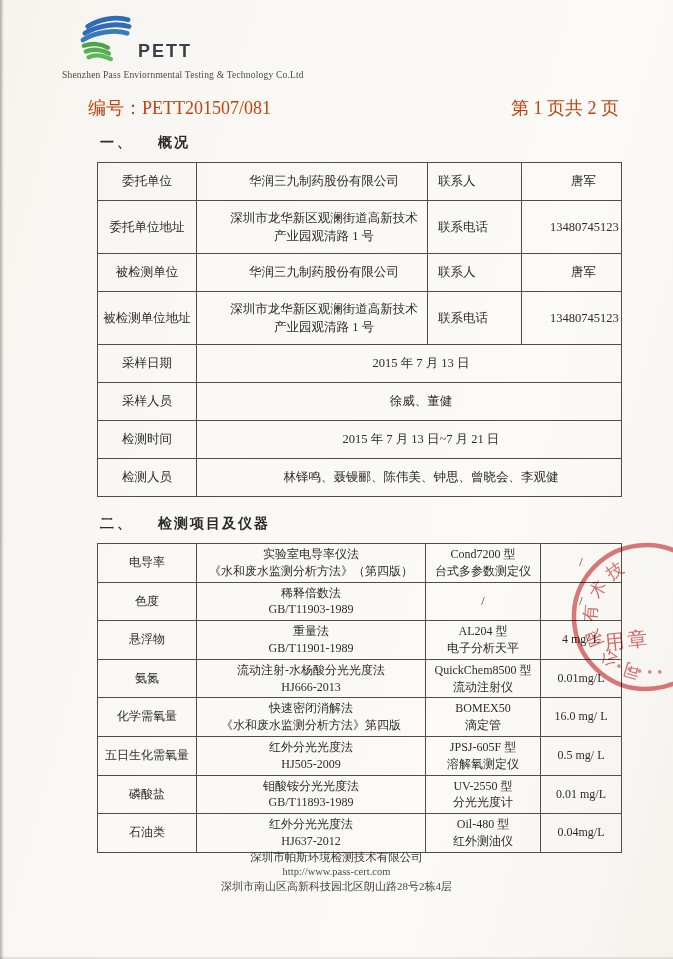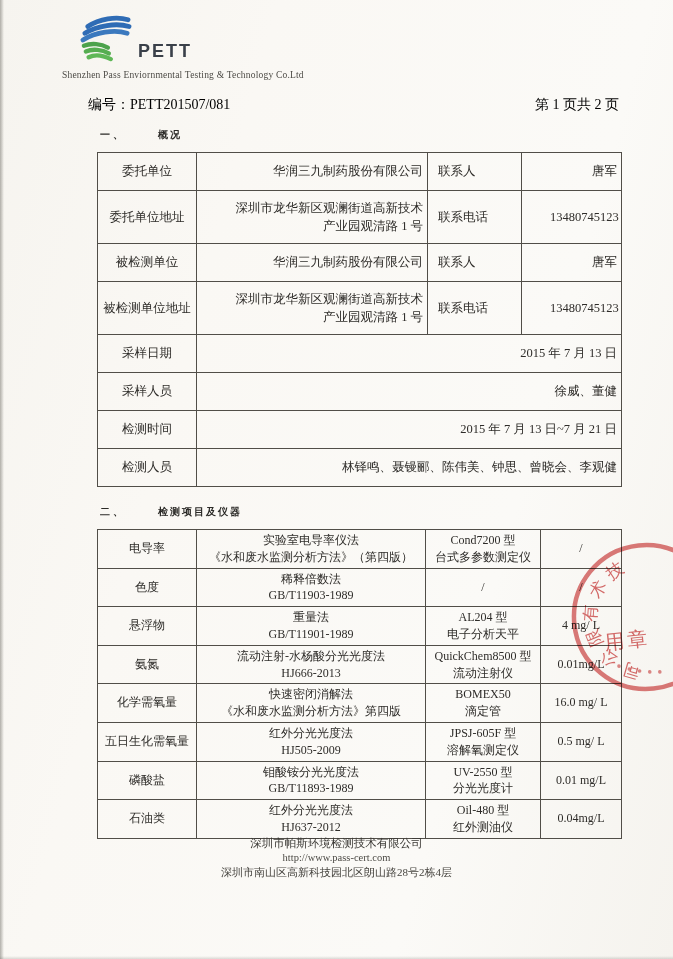--- a/index.html
+++ b/index.html
@@ -17,35 +17,35 @@
 
   
   .logo-row{display:flex;align-items:flex-end;padding:14px 0 0 76px;height:48px;}
   .logo-mark{width:58px;height:48px;}
   .brand{font-family:"Liberation Sans","DejaVu Sans",sans-serif;
     font-size:18px;font-weight:bold;letter-spacing:2px;color:#3a4049;
     margin-left:4px;margin-bottom:0;}
   .company-en{margin:8px 0 0 62px;font-size:9.5px;color:#4c4a45;letter-spacing:.2px;}
 
   .meta-row{display:flex;justify-content:space-between;align-items:baseline;
-    padding:16px 54px 0 88px;font-size:14px;color:#000000;}
-
-  .section-title{padding-left:100px;font-size:10px;font-weight:bold;color:#2b2a27;}
+    padding:16px 54px 0 88px;font-size:18px;color:#c2410c;}
+
+  .section-title{padding-left:100px;font-size:14px;font-weight:bold;color:#2b2a27;}
   .section-title .num{display:inline-block;width:58px;letter-spacing:3px;}
   .section-title .txt{letter-spacing:2px;}
   #sec1{margin-top:14px;}
   #sec2{margin-top:18px;}
 
   
   table{border-collapse:collapse;margin-left:97px;width:524px;table-layout:fixed;}
   td,th{border:1px solid #514e48;font-weight:normal;font-size:12.5px;
     color:#2e2c29;vertical-align:middle;padding:2px 4px;line-height:1.45;}
   #t1 col.c1{width:99px;} #t1 col.c2{width:231px;} #t1 col.c3{width:94px;} #t1 col.c4{width:100px;}
   #t1 td.lab{text-align:center;}
-  #t1 td.val{text-align:right;padding-left:28px;}
+  #t1 td.val{text-align:center;padding-left:28px;}
   #t1 td.lab2{text-align:left;padding-left:10px;}
   #t1 tr.r-n td{height:33px;}
   #t1 tr.r-tall td{height:48px;}
   #t2 col.c1{width:99px;} #t2 col.c2{width:229px;} #t2 col.c3{width:115px;} #t2 col.c4{width:81px;}
   #t2 th{height:32px;text-align:center;font-size:12.5px;}
   #t2 td{text-align:center;height:33px;font-size:12px;}
   .two-line div{line-height:1.4;}
   #t1{margin-top:10px;}
   #t2{margin-top:10px;}
 

